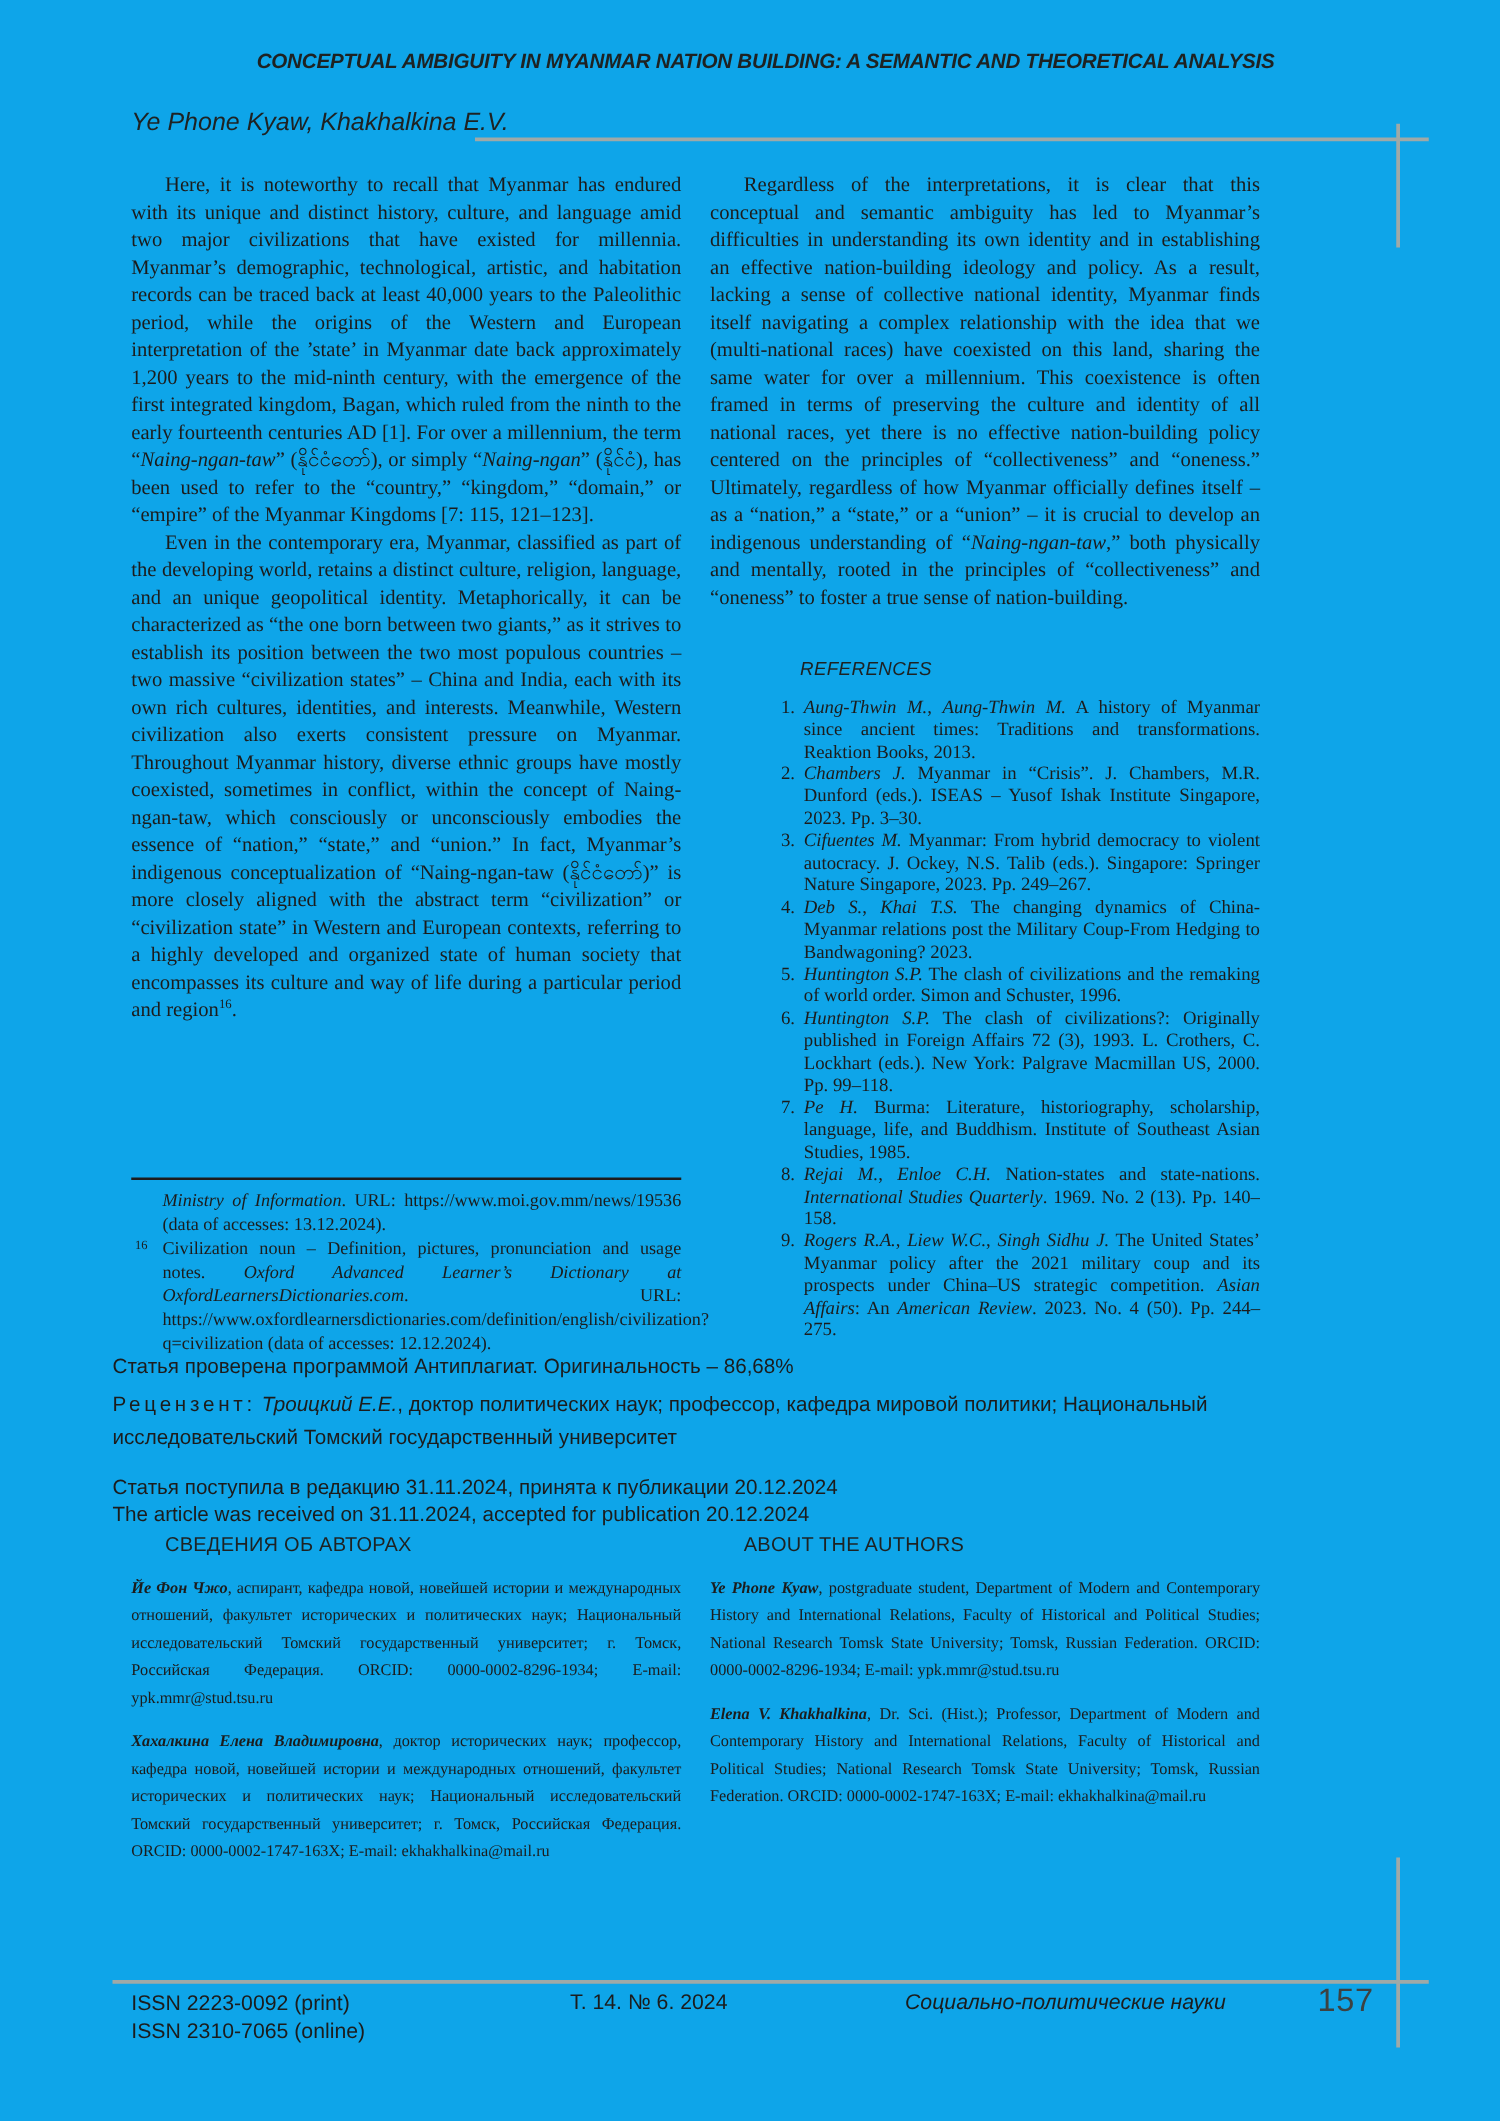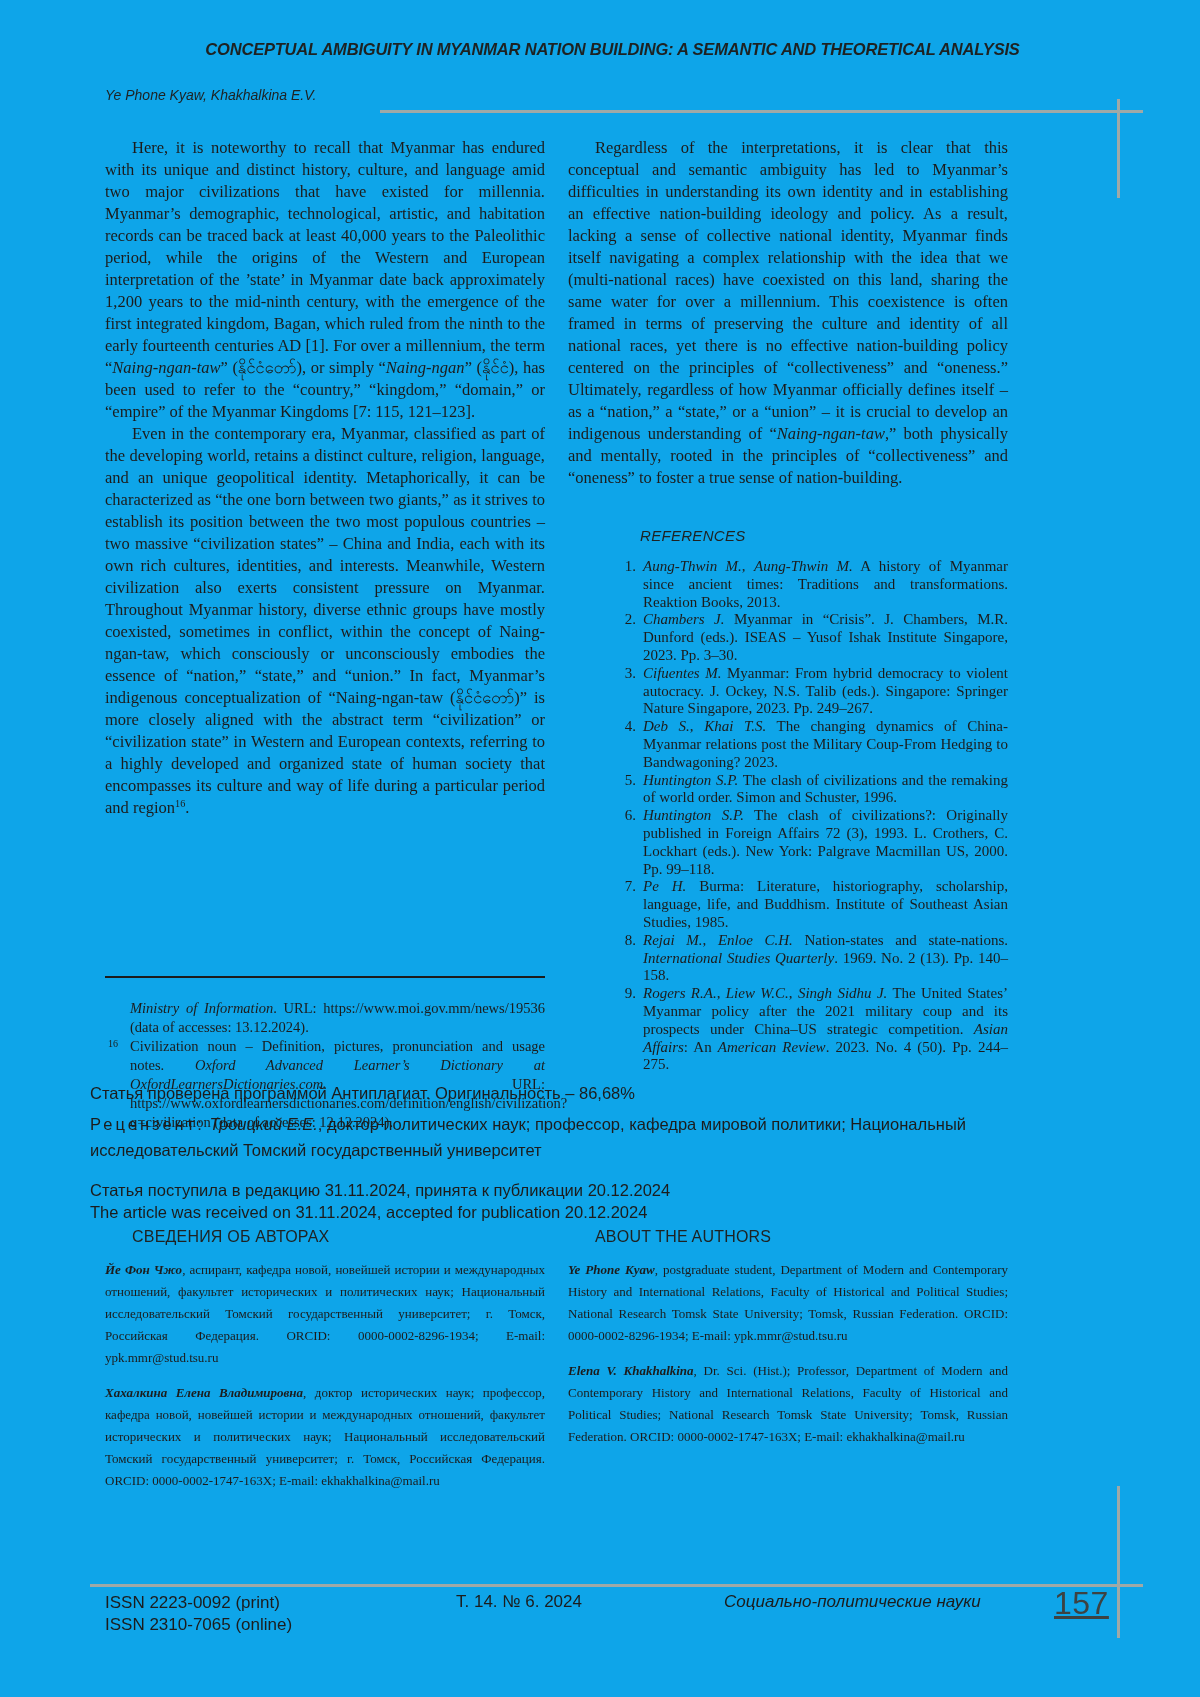--- a/index.html
+++ b/index.html
@@ -9,35 +9,35 @@
     font-family:"Liberation Serif","DejaVu Serif",serif; color:#1c1c1c; overflow:hidden;
   }
   
   .running-title {
     position:absolute; left:95px; top:40px; width:1035px; text-align:center;
     font-family:"Liberation Sans","DejaVu Sans",sans-serif; font-style:italic; font-weight:bold;
     font-size:16.5px; letter-spacing:-0.2px; color:#1e2222;
   }
   .authors-line {
     position:absolute; left:105px; top:87px;
-    font-family:"Liberation Sans","DejaVu Sans",sans-serif; font-style:italic; font-size:14px; color:#1e2222;
+    font-family:"Liberation Sans","DejaVu Sans",sans-serif; font-style:italic; font-size:20px; color:#1e2222;
   }
   .rule-top   { position:absolute; left:380px; top:110px; width:763px; height:3px; background:#9fa9a7; }
   .tick-top   { position:absolute; left:1117px; top:99px; width:3px; height:99px; background:#9fa9a7; }
   .rule-bottom{ position:absolute; left:90px;  top:1584px; width:1053px; height:3px; background:#9fa9a7; }
   .tick-bottom{ position:absolute; left:1117px; top:1486px; width:3px; height:152px; background:#9fa9a7; }
   
   .col { position:absolute; top:137px; width:440px; font-size:16.5px; line-height:22px; text-align:justify; hyphens:auto; }
   .col-left  { left:105px; }
   .col-right { left:568px; }
   .para { text-indent:27px; }
   
   .footnotes {
-    position:absolute; left:105px; top:976px; width:440px;
-    border-top:2px solid #1c1c1c; padding-top:21px;
+    position:absolute; left:105px; top:942px; width:440px;
+    border-top:2px solid #1c1c1c; padding-top:8px;
     font-size:14.5px; line-height:19px; text-align:justify; hyphens:auto;
   }
   .fn { position:relative; padding-left:25px; }
   .fn-marker { position:absolute; left:3px; top:-3px; font-size:10px; }
   
   .refs-heading {
     margin:36px 0 11px 72px;
     font-family:"Liberation Sans","DejaVu Sans",sans-serif; font-style:italic;
     font-size:15px; letter-spacing:0.3px; color:#1e2222;
   }
@@ -57,21 +57,21 @@
   .ai-ru { left:105px; } .ai-en { left:568px; }
   .ai-heading {
     font-family:"Liberation Sans","DejaVu Sans",sans-serif; font-size:16px;
     margin-left:27px; margin-bottom:13px; letter-spacing:0.2px; color:#1e2222;
   }
   .ai-para { font-size:13px; line-height:22px; text-align:justify; margin-bottom:13px; hyphens:auto; }
   
   .f-issn   { position:absolute; left:105px; top:1592px; font-family:"Liberation Sans","DejaVu Sans",sans-serif; font-size:17px; line-height:22px; }
   .f-vol    { position:absolute; left:456px; top:1592px; font-family:Liberation Sans, sans-serif; font-size:17px; }
   .f-journal{ position:absolute; left:724px; top:1592px; font-family:"Liberation Sans","DejaVu Sans",sans-serif; font-style:italic; font-size:17px; }
-  .f-page   { position:absolute; left:1054px; top:1585px; font-family:"Liberation Sans","DejaVu Sans",sans-serif; font-size:32px; color:#3d4242; letter-spacing:0.5px;text-decoration:underline; }
+  .f-page   { position:absolute; left:1054px; top:1585px; font-family:"Liberation Sans","DejaVu Sans",sans-serif; font-size:26px; color:#3d4242; letter-spacing:0.5px; }
   
   .seg-i  { font-style:italic; }
   .seg-bi { font-style:italic; font-weight:bold; }
   .seg-ls { letter-spacing:3px; }
   sup { font-size:0.62em; vertical-align:super; line-height:0; }
 </style>
 </head>
 <body>
 
 <div class="page">

